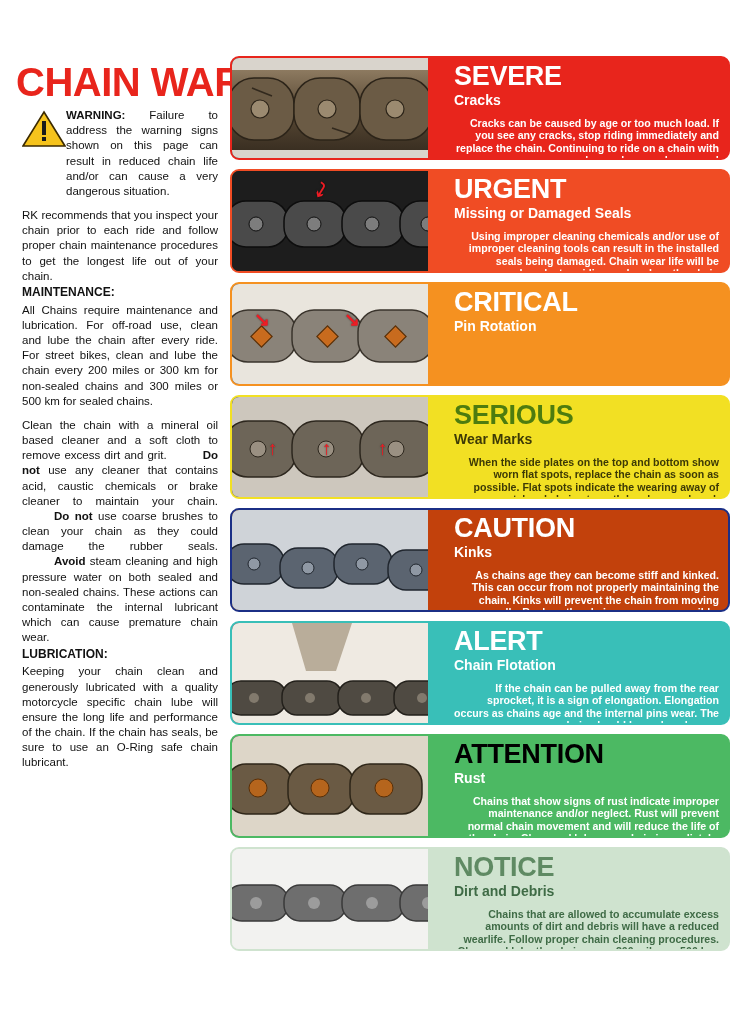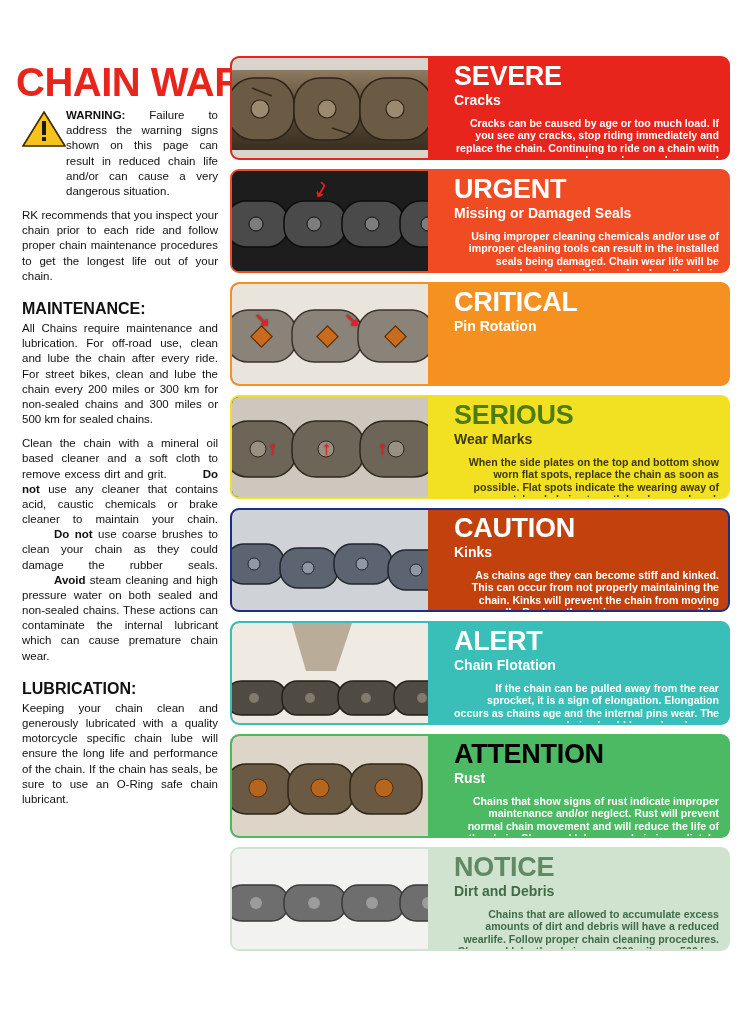--- a/index.html
+++ b/index.html
@@ -62,22 +62,22 @@
   .warn-title {
     font-weight: bold;
     font-size: 11.5px;
   }
   .para {
     margin-top: 9px;
     text-align: justify;
   }
   .sec-head {
     font-weight: bold;
-    margin-top: 14px;
-    font-size: 16px;
+    margin-top: 1px;
+    font-size: 12px;
     text-align: left;
   }
   .bold { font-weight: bold; margin-left: 32px; }
 
   
   .cards {
     position: absolute;
     left: 230px;
     top: 56px;
     width: 500px;

